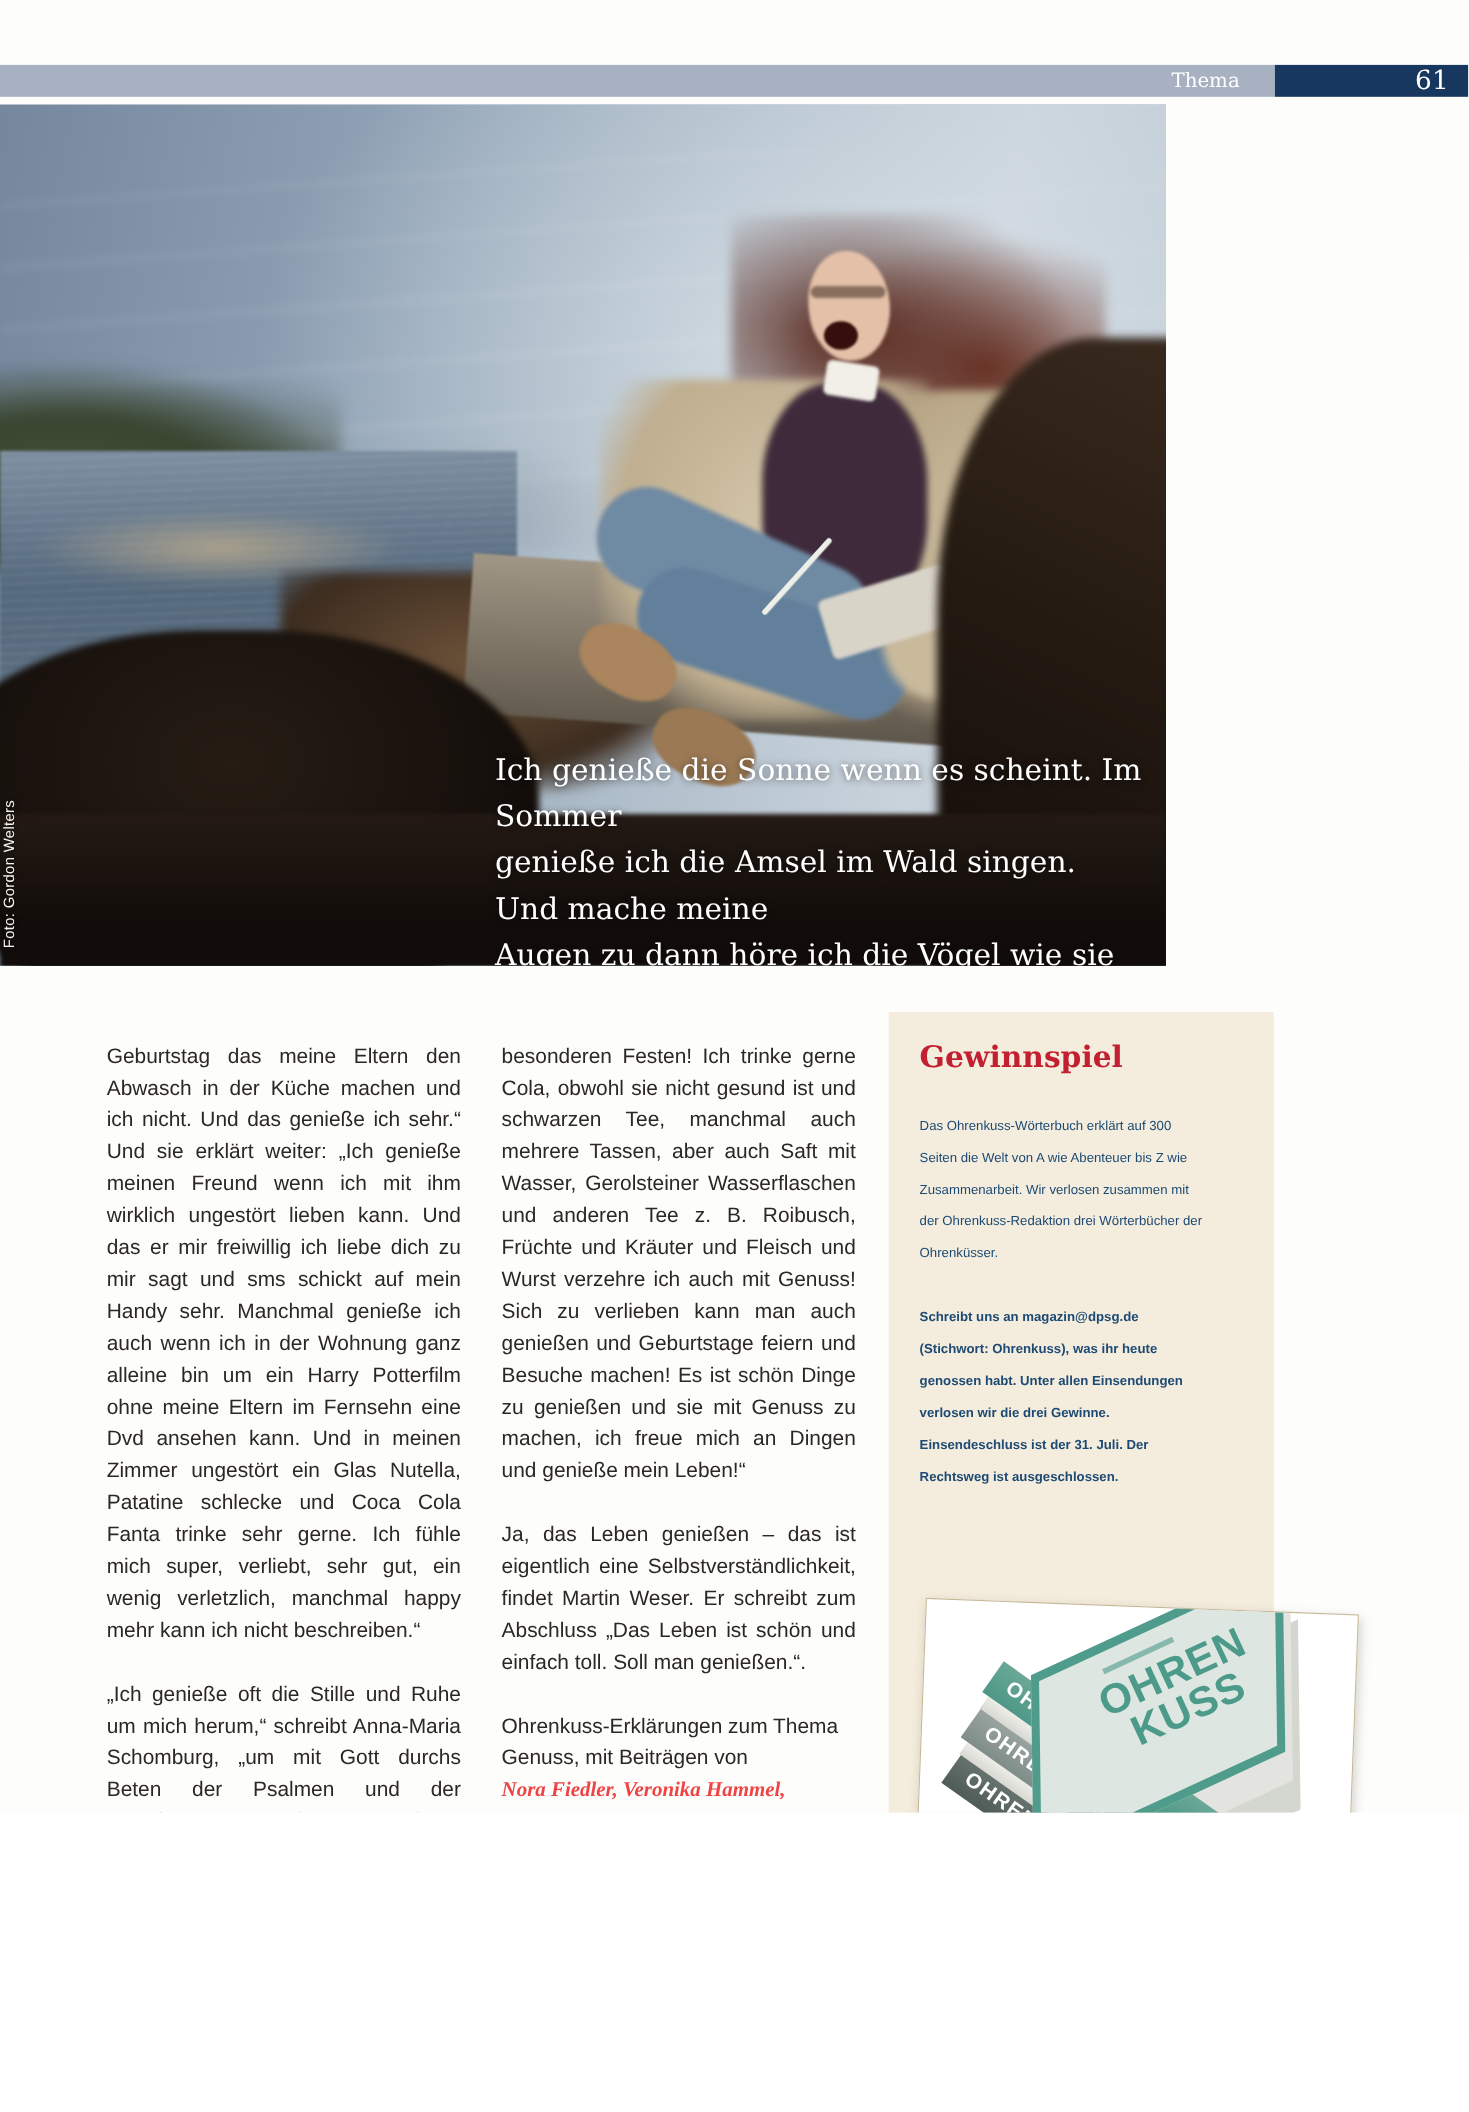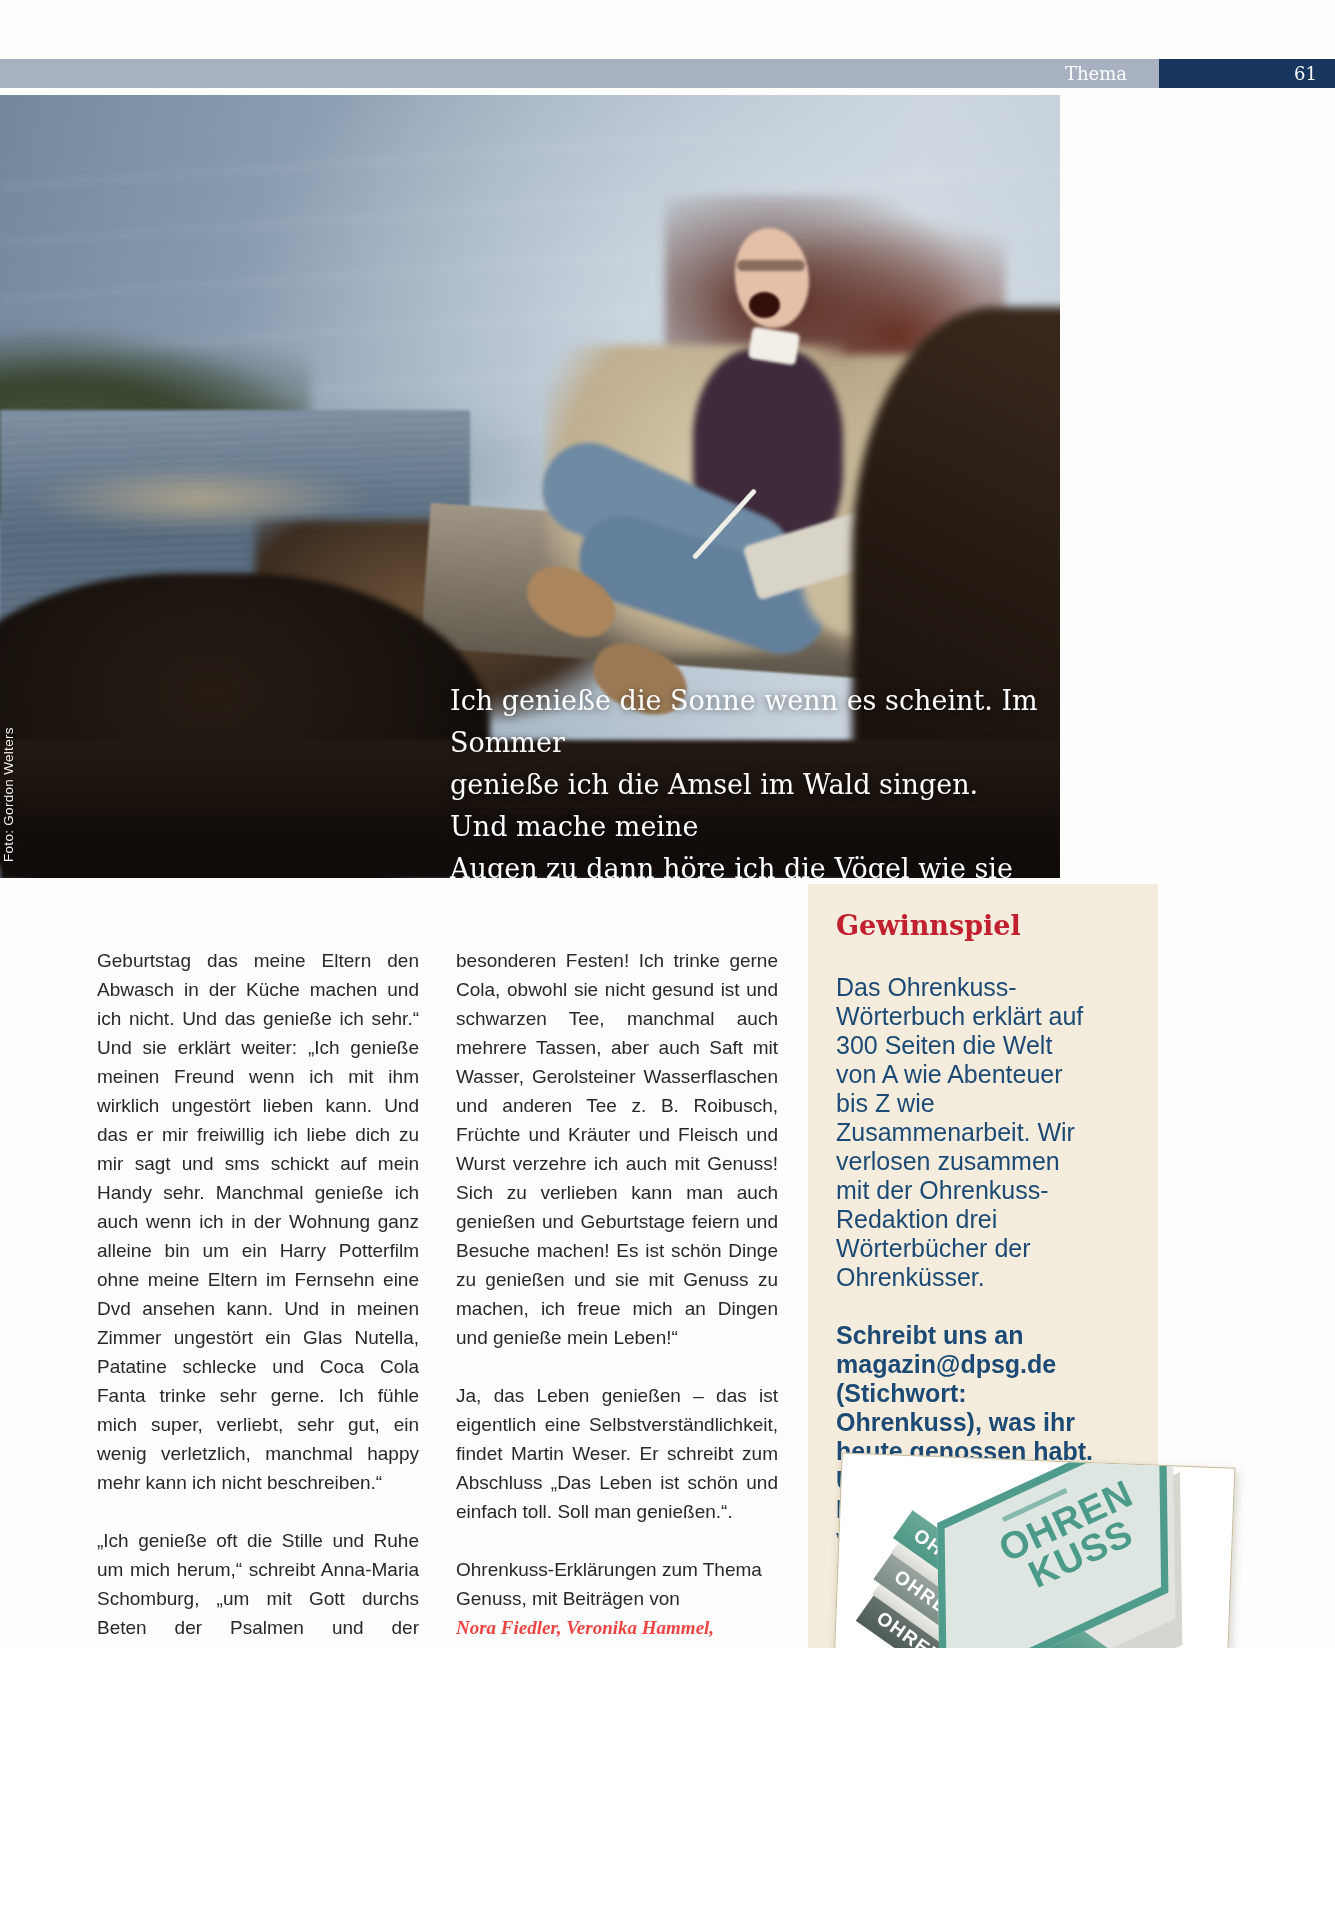--- a/index.html
+++ b/index.html
@@ -13,21 +13,21 @@
   
   .header-bar {
     position:absolute; left:0; top:59px; width:1159px; height:29px;
     background:#a7b1c2; color:#ffffff;
     font-family:"DejaVu Serif", serif; font-size:18px; line-height:29px;
     text-align:right; padding-right:32px;
   }
   .header-pagenum {
     position:absolute; left:1159px; top:59px; width:176px; height:29px;
     background:#17375e; color:#ffffff;
-    font-family:"DejaVu Serif", serif; font-size:18px; line-height:29px;
+    font-family:"DejaVu Serif", serif; font-size:24px; line-height:29px;
     text-align:right; padding-right:18px;
   }
 
   
   .photo {
     position:absolute; left:0; top:95px; width:1060px; height:783px;
     overflow:hidden; background:#9fb0c0;
   }
   .photo > div { position:absolute; }
   .sky {
@@ -176,28 +176,28 @@
   
   .col { position:absolute; top:946px; width:322px; font-size:19px; line-height:29px; }
   .col1 { left:97px; }
   .col2 { left:456px; }
   .col p { text-align:justify; hyphens:auto; -webkit-hyphens:auto; margin:0 0 29px 0; }
   .col p.credits-block { text-align:left; hyphens:none; }
   .names { color:#ef4444; font-weight:bold; font-style:italic;font-family:Liberation Serif, serif; }
 
   
   .contest {
-    position:absolute; left:808px; top:884px; width:350px; height:783px;
+    position:absolute; left:808px; top:920px; width:350px; height:783px;
     background:#f4ecdc; padding:26px 44px 0 28px;
   }
   .contest h2 {
     font-family:"DejaVu Serif", serif; font-weight:bold; font-size:27px;
     color:#c22030; margin:0 0 32px 0;
   }
-  .contest p { font-size:25px; line-height:29px; color:#1c4a74; margin:0 15px 29px 0; }
+  .contest p { font-size:12px; line-height:29px; color:#1c4a74; margin:0 15px 29px 0; }
   .contest .contest-cta { font-weight:bold; }
 
   
   .book-card {
     position:absolute; left:834px; top:1460px; width:394px; height:394px;
     background:#ffffff; border:1px solid #c6b998;
     transform:rotate(2.2deg);
     box-shadow:2px 4px 10px rgba(100,90,70,.28);
     z-index:5; overflow:hidden;
   }

